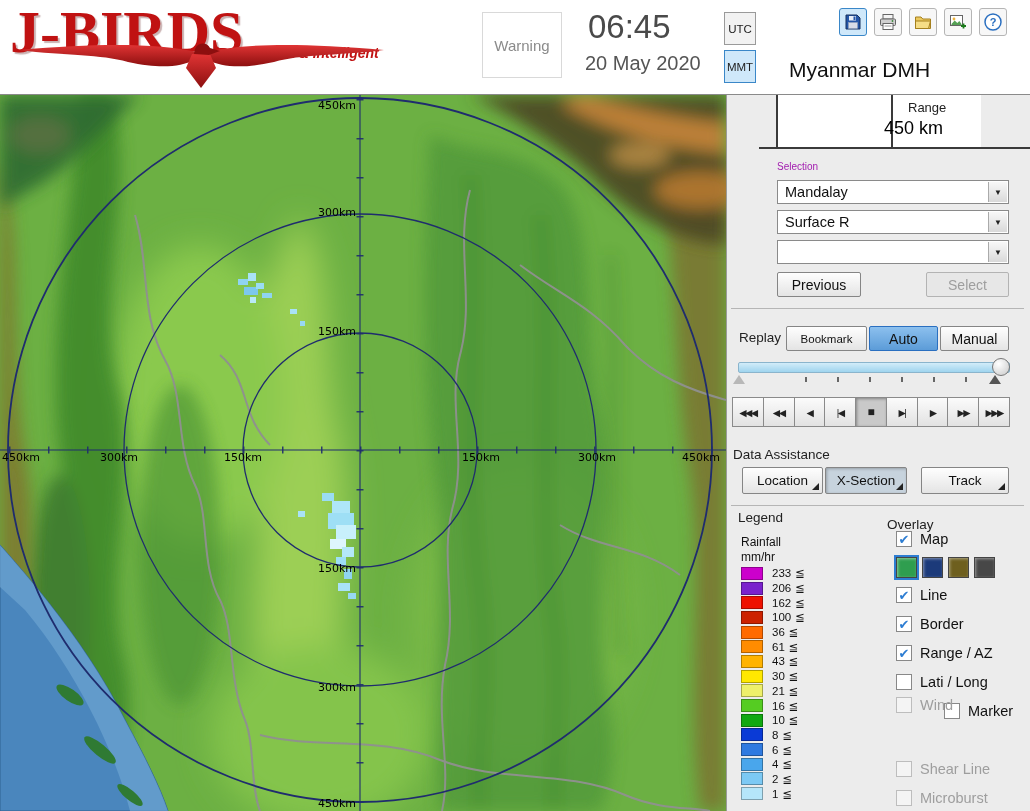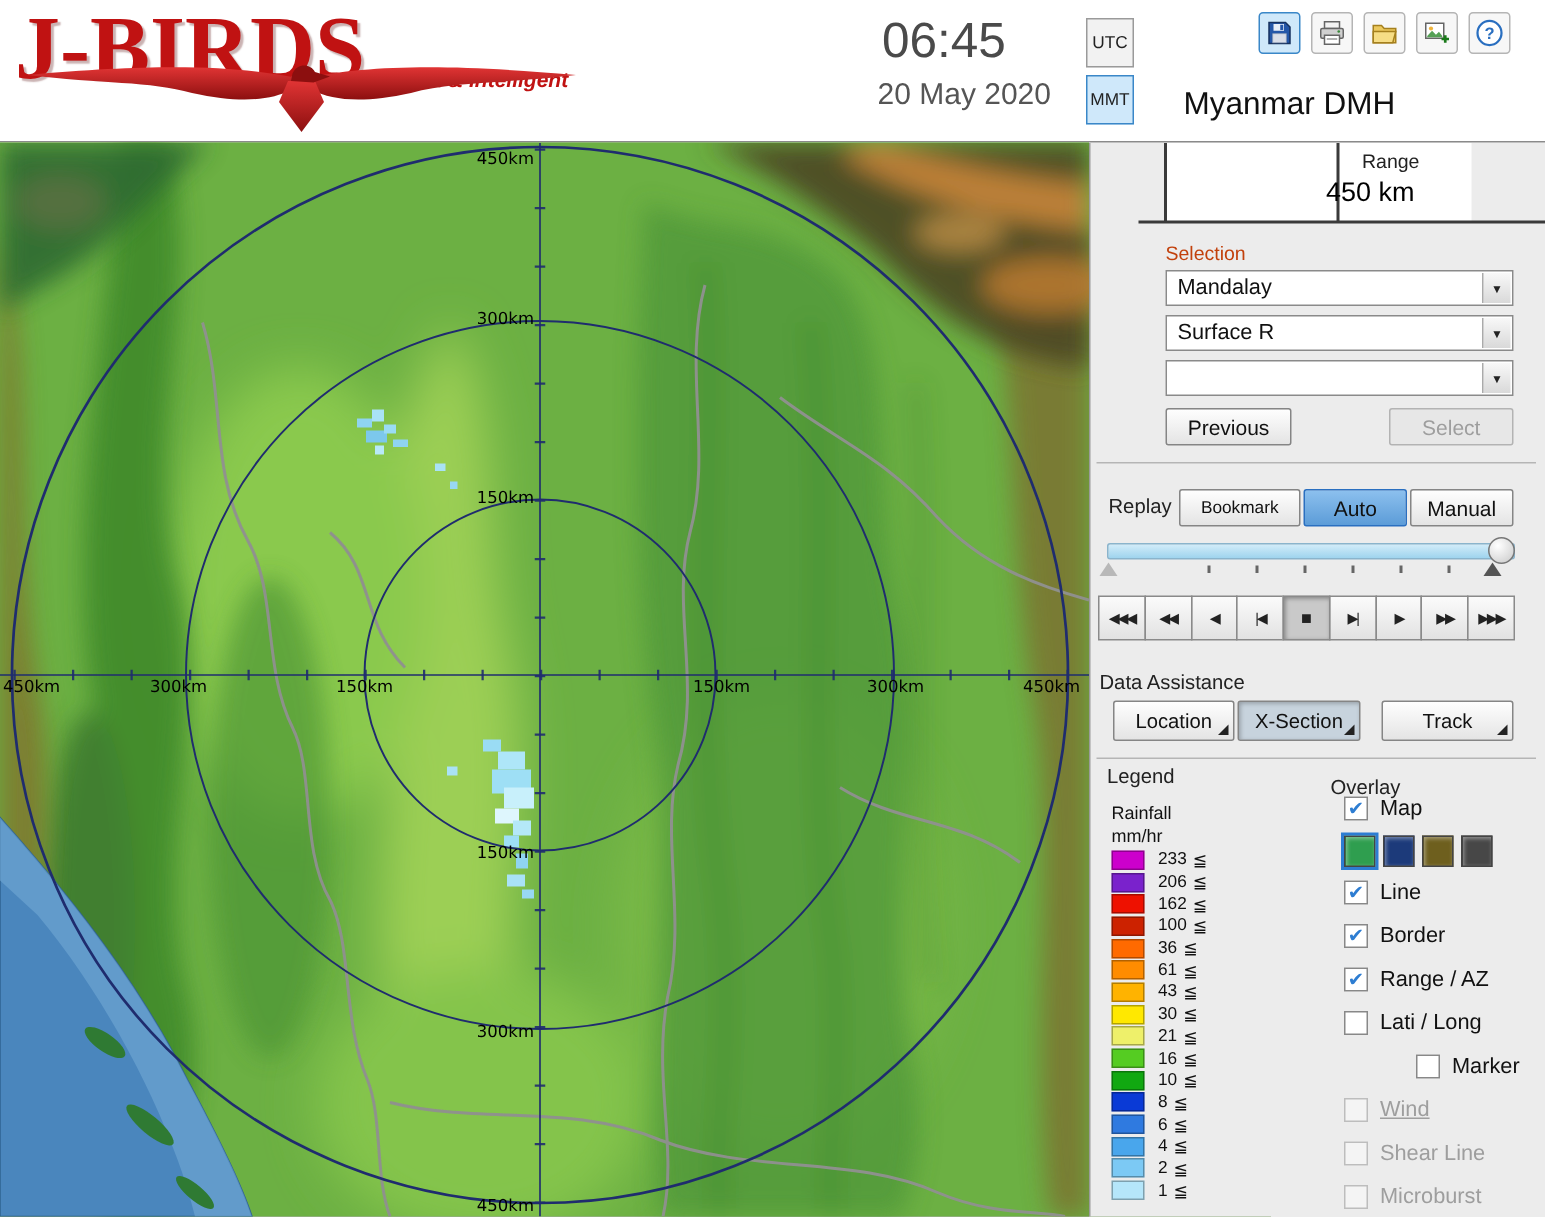--- a/index.html
+++ b/index.html
@@ -36,21 +36,21 @@
   .zoom-thumb { position: absolute; left: 1px; top: 2px; width: 9px; height: 114px; background: linear-gradient(90deg, #efefef, #c6c6c6); border: 1px solid #888; }
 
   
   .panel { position: absolute; left: 726px; top: 95px; width: 304px; height: 716px; background: #ececec; border-left: 1px solid #9a9a9a; }
   .range-box { position: absolute; left: 49px; top: 0; width: 205px; height: 53px; background: #fff; border-left: 2px solid #3a3a3a; }
   .range-underline { position: absolute; left: 32px; right: 0; top: 52px; height: 2px; background: #3a3a3a; }
   .range-divider { position: absolute; left: 113px; top: 0; width: 2px; height: 53px; background: #3a3a3a; }
   .range-label { position: absolute; left: 130px; top: 5px; font-size: 13px; color: #222; }
   .range-value { position: absolute; right: 38px; top: 23px; font-size: 18px; color: #000; }
 
-  .selection-label { position: absolute; left: 50px; top: 66px; font-size: 13px; color: #c2410c; }
+  .selection-label { position: absolute; left: 50px; top: 66px; font-size: 10px; color: #a21caf; }
   .combo { position: absolute; left: 50px; width: 232px; height: 24px; background: #fff; border: 1px solid #8a8a8a; }
   .combo-1 { top: 85px; padding-left: 44px; } .combo-2 { top: 115px; } .combo-3 { top: 145px; }
   .combo-value { position: absolute; left: 7px; top: 3px; font-size: 14.5px; color: #111; }
   .combo-arrow { position: absolute; right: 1px; top: 1px; bottom: 1px; width: 19px; background: linear-gradient(#f8f8f8, #d9d9d9); border-left: 1px solid #aaa; display: flex; align-items: center; justify-content: center; font-size: 8px; color: #222; }
 
   .btn { position: absolute; display: flex; align-items: center; justify-content: center; border: 1px solid #858585; background: linear-gradient(#fefefe, #e4e4e4); color: #111; font-size: 14px; border-radius: 2px; }
   .prev-btn { left: 50px; top: 177px; width: 84px; height: 25px; }
   .select-btn { left: 199px; top: 177px; width: 83px; height: 25px; color: #9e9e9e; background: #e7e7e7; border-color: #b3b3b3; }
 
   .sep { position: absolute; left: 4px; right: 6px; height: 0; border-top: 1px solid #b5b5b5; }
@@ -86,21 +86,21 @@
   .legend-unit2 { position: absolute; left: 14px; top: 455px; font-size: 12px; color: #111; }
   .legend-rows { position: absolute; left: 14px; top: 471px; display: flex; flex-direction: column; }
   .lg-row { display: flex; align-items: center; height: 14.7px; }
   .lg-chip { width: 22px; height: 13px; border: 1px solid rgba(0,0,0,.3); }
   .lg-label { margin-left: 9px; font-size: 11.5px; color: #111; }
   .lg-leq { margin-left: 4px; font-size: 11.5px; color: #111; }
 
   .ov-row { position: absolute; left: 169px; display: flex; align-items: center; gap: 8px; color: #111; }
   .ov-map { top: 436px; } .ov-line { top: 492px; } .ov-border { top: 521px; }
   .ov-raz { top: 550px; } .ov-lati { top: 579px; } .ov-marker { top: 608px; padding-left: 48px; }
-  .ov-wind { top: 637px; text-decoration: underline; } .ov-shear { top: 666px; } .ov-micro { top: 695px; }
+  .ov-wind { top: 602px; } .ov-shear { top: 666px; } .ov-micro { top: 695px; }
   .cb { width: 16px; height: 16px; background: #fff; border: 1px solid #888; display: flex; align-items: center; justify-content: center; font-size: 13px; color: #2d7dd2; }
   .cb[data-checked="true"]::after { content: "✔"; }
   .ov-row[data-enabled="false"] { color: #9e9e9e; }
   .ov-row[data-enabled="false"] .cb { border-color: #bdbdbd; background: #f4f4f4; }
   .ov-label { font-size: 14.5px; }
   .swatches { position: absolute; left: 169px; top: 462px; display: flex; gap: 5px; }
   .sw { width: 21px; height: 21px; border: 1px solid #444; box-shadow: inset 1px 1px 3px rgba(255,255,255,.45); }
   .sw.selected { outline: 2px solid #2d7dd2; }
 </style>
 </head>
@@ -119,20 +119,21 @@
         <linearGradient id="eagleGrad" x1="0" y1="0" x2="0" y2="1">
           <stop offset="0" stop-color="#e03434"></stop>
             <stop offset="1" stop-color="#8c0f0f"></stop>
         </linearGradient>
       </defs>
       <path d="M190,10 C150,2 100,0 10,8 C60,14 92,12 120,20 C152,27 172,25 186,18 Z" fill="url(#eagleGrad)"></path>
       <path d="M196,10 C236,2 286,0 376,8 C326,14 294,12 266,20 C234,27 214,25 200,18 Z" fill="url(#eagleGrad)"></path>
       <path d="M184,12 L202,12 L208,26 L193,46 L178,26 Z" fill="url(#eagleGrad)"></path>
       <path d="M187,7 C190,0 199,0 202,6 L212,9 L201,13 L186,12 Z" fill="#8c0f0f"></path>
     </svg>
+    <div class="warning-box">Warning</div>
     <div class="clock-time">06:45</div>
     <div class="clock-date">20 May 2020</div>
     <div class="tz tz-utc">UTC</div>
     <div class="tz tz-mmt selected">MMT</div>
 
     <div class="toolbar">
       <div class="tool-btn selected">
         <svg width="20" height="20" viewBox="0 0 20 20">
           <path d="M3,3 h11 l3,3 v11 h-14 z" fill="#2456a8" stroke="#16305e"></path>
           <rect x="6" y="4" width="7" height="4.5" fill="#e8eef8"></rect>

